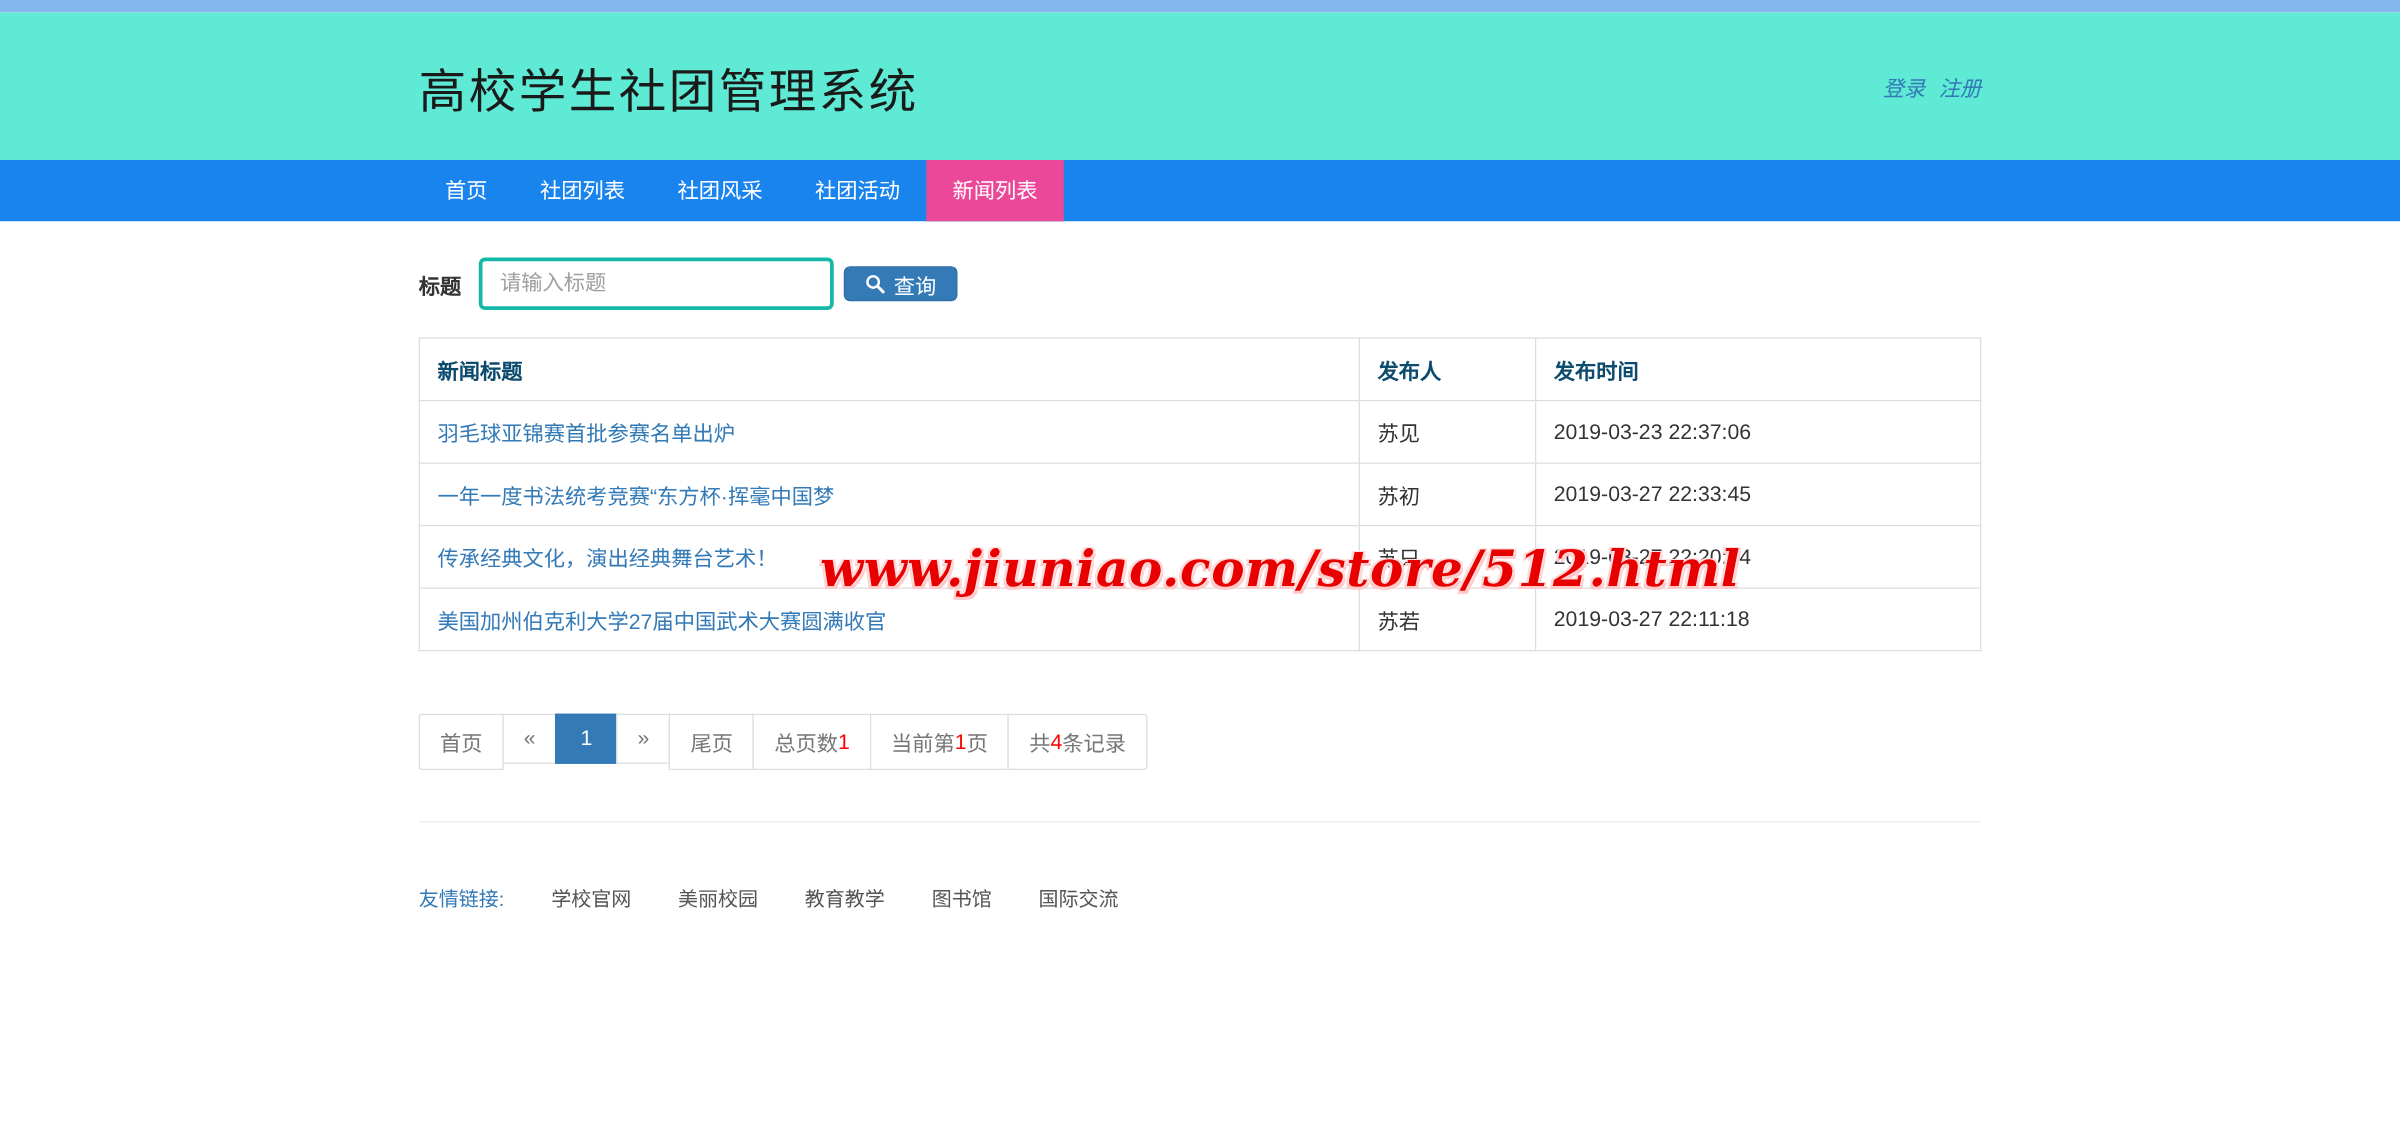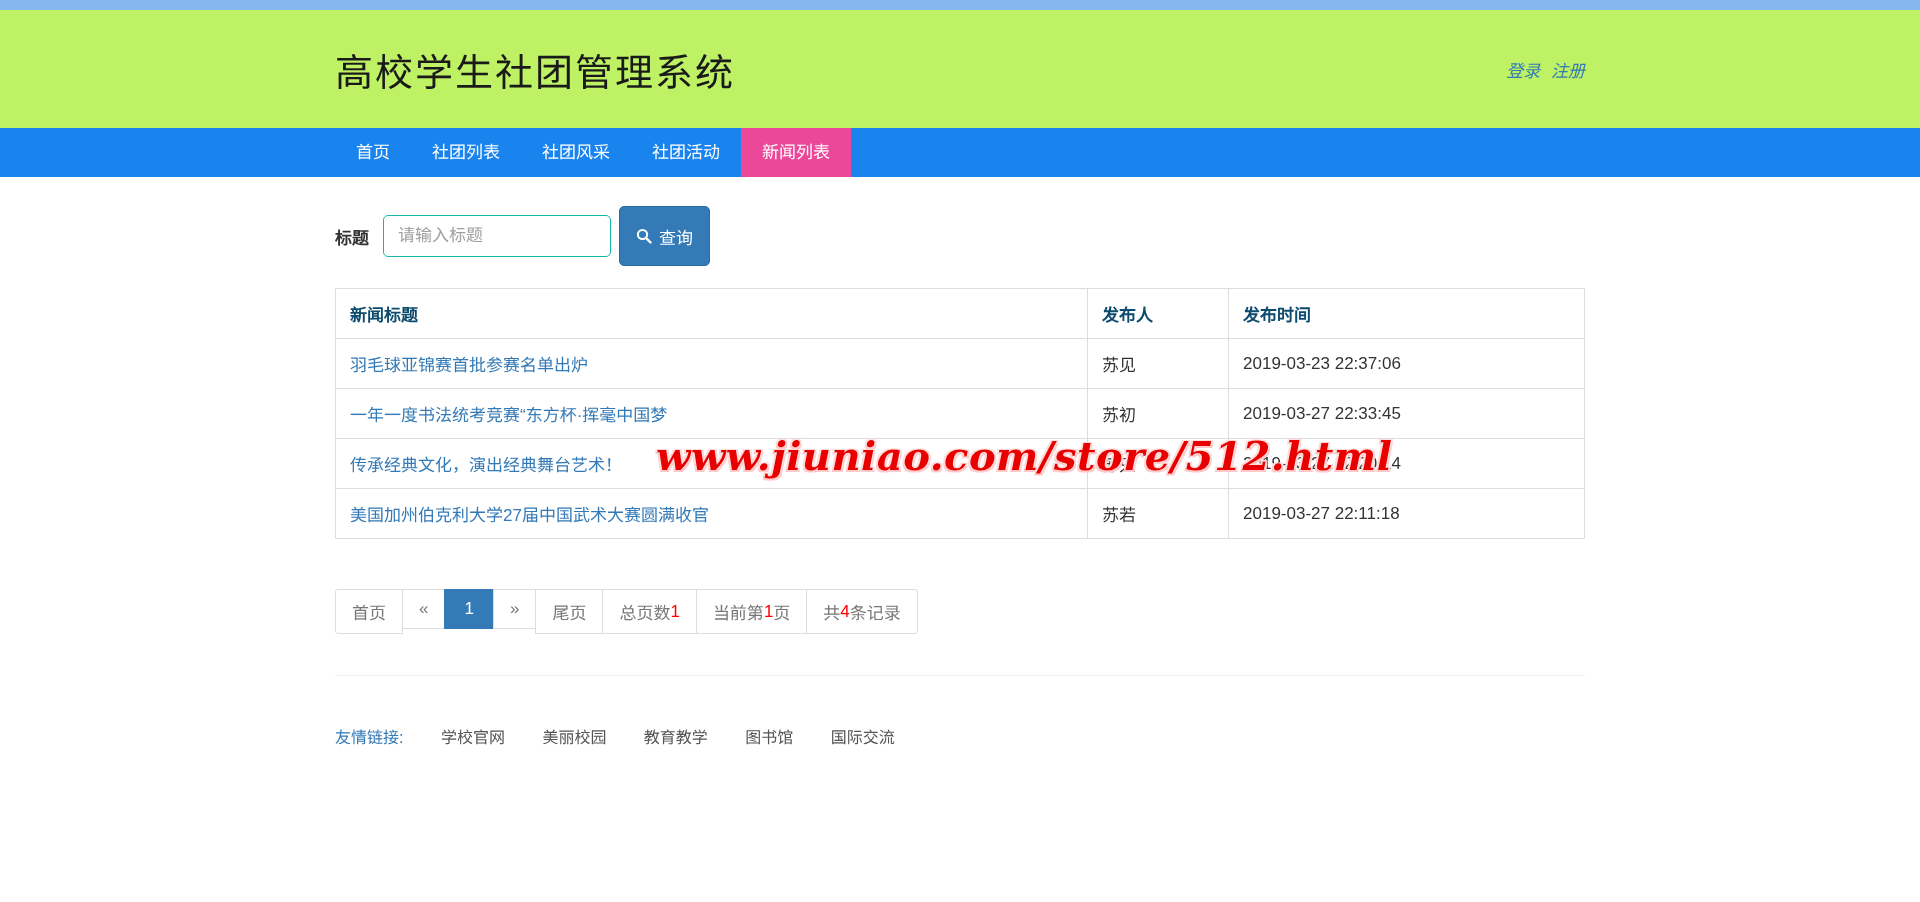--- a/index.html
+++ b/index.html
@@ -9,49 +9,49 @@
     width: 1920px; height: 902px;
     font-family: "Liberation Sans", "DejaVu Sans", sans-serif;
     color: #333; overflow: hidden;
   }
   .container { width: 1250px; margin: 0 auto; }
 
   
   .top-strip { height: 10px; background: #85b7ef; }
 
   
-  .site-header { background: #bef264; height: 118px; }
+  .site-header { background: #5eead4; height: 118px; }
   .header-inner { display: flex; align-items: center; justify-content: space-between; height: 100%; }
   .page-title { font-size: 38px; font-weight: 500; color: #1a1a1a; letter-spacing: 2px; }
   .auth-links { font-size: 17px; }
   .auth-links a { color: #337ab7; text-decoration: none; cursor: pointer; font-style: italic; }
   .auth-links a + a { margin-left: 6px; }
 
   
   .navbar { background: #1a84ee; height: 49px; }
   .navbar ul { list-style: none; display: flex; height: 49px; }
   .navbar li { height: 49px; }
   .navbar li a {
     display: block; padding: 0 21px; line-height: 49px;
     color: #fff; font-size: 17px; text-decoration: none; cursor: pointer;
   }
   .navbar li.active { background: #ec4899; }
 
   
   .search-row { margin-top: 29px; display: flex; align-items: center; }
   .search-label { font-size: 17px; font-weight: bold; color: #333; margin-right: 14px; }
   .search-input {
-    width: 228px; height: 42px; padding: 0 14px;
-    border: 1px solid #14b8a6; border-radius: 5px;
+    width: 284px; height: 42px; padding: 0 14px;
+    border: 3px solid #14b8a6; border-radius: 5px;
     font-size: 17px; color: #555; outline: none;
     font-family: "Liberation Sans", sans-serif;
   }
   .search-input::placeholder { color: #a0a0a0; }
   .search-button {
-    margin-left: 8px; height: 60px; padding: 0 16px;
+    margin-left: 8px; height: 28px; padding: 0 16px;
     background: #337ab7; border: 1px solid #2e6da4; border-radius: 5px;
     color: #fff; font-size: 17px; cursor: pointer;
     display: inline-flex; align-items: center; gap: 7px;
     font-family: "Liberation Sans", sans-serif;
     justify-content: center;
   }
   .search-button svg { display: block; }
 
   
   .news-table {

